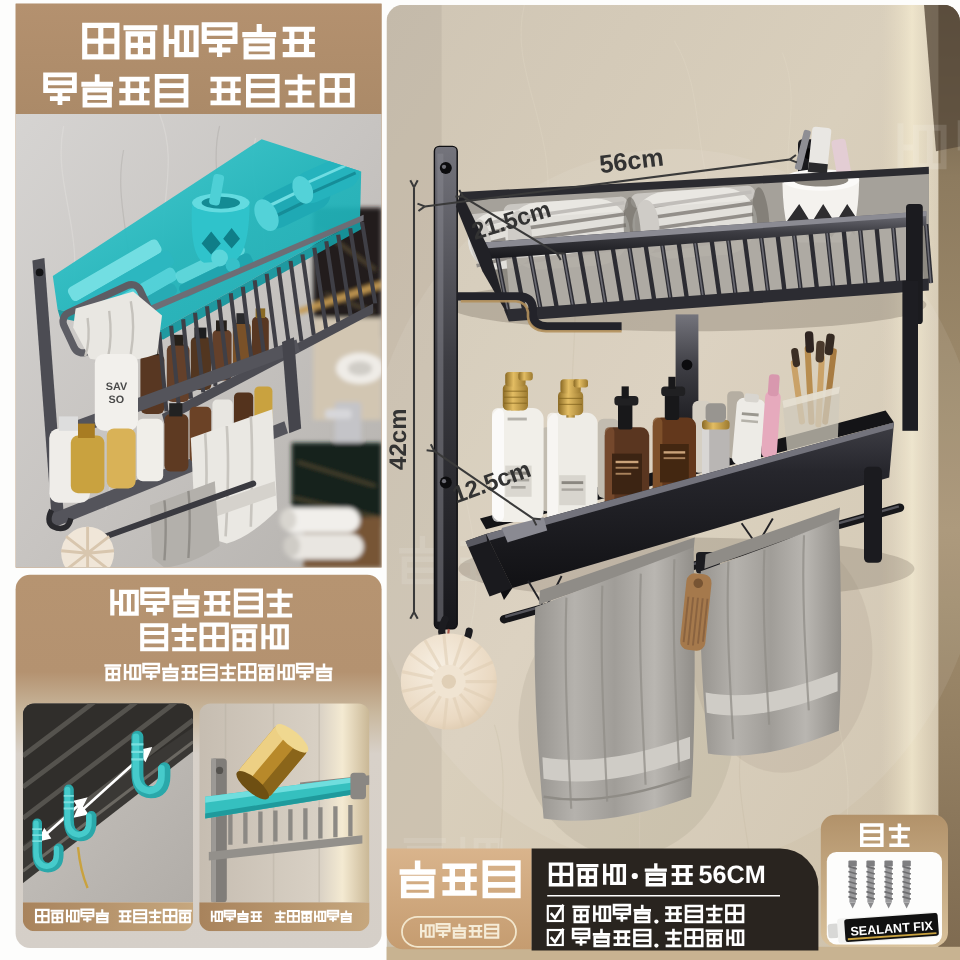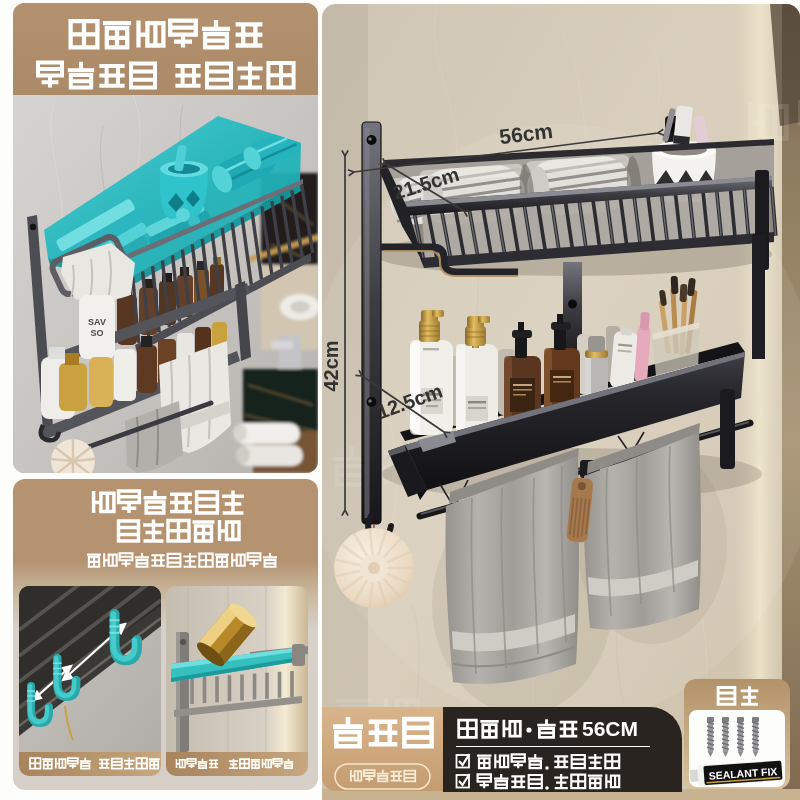--- a/index.html
+++ b/index.html
@@ -1,14 +1,14 @@
 <!DOCTYPE html>
 <html><head><meta charset="utf-8"><style>html,body{margin:0;padding:0;width:800px;height:800px;background:#fdfdfc;overflow:hidden;font-family:"Liberation Sans",sans-serif;}.abs{position:absolute;}</style></head><body>
 <div class="abs" style="left:0;top:0;width:800px;height:800px;">
-    <div class="abs" style="left:13px;top:3px;width:305px;height:470px;border-radius:12px;overflow:hidden;background:#b2906e;">
+    <div class="abs" style="left:13px;top:3px;width:305px;height:470px;border-radius:0;overflow:hidden;background:#b2906e;">
       <div class="abs" style="left:0;top:0;width:305px;height:92px;background:linear-gradient(180deg,#b4916f,#ab8a68);"><svg width="305" height="92" viewBox="0 0 305 92">
           <path d="M57.6,18.2H84.4V44.4H57.6Z M57.6,31.3L84.4,31.3 M71.0,18.2L71.0,44.4 M89.9,20.1L118.1,20.1 M93.8,25.2H114.2V44.4H93.8Z M93.8,34.8L114.2,34.8 M104.0,25.2L104.0,44.4 M125.5,17.6L125.5,44.4 M125.5,31.6L133.2,31.6 M134.4,20.1H150.4V42.5H134.4Z M142.4,20.1L142.4,42.5 M157.2,17.6H182.8V31.6H157.2Z M157.2,24.6L182.8,24.6 M170.0,31.6L170.0,44.4 M161.0,38.7L179.0,38.7 M203.0,16.9L203.0,25.9 M188.9,25.9L217.1,25.9 M192.1,31.0H213.9V44.4H192.1Z M192.1,37.7L213.9,37.7 M222.6,21.4L249.4,21.4 M222.6,31.6L249.4,31.6 M222.6,42.5L249.4,42.5 M230.2,21.4L230.2,42.5 M242.4,21.4L242.4,42.5" fill="none" stroke="#ffffff" stroke-width="4.30"></path>
           <path d="M25.0,59.4H49.0V72.6H25.0Z M25.0,66.0L49.0,66.0 M37.0,72.6L37.0,84.6 M28.6,79.2L45.4,79.2 M68.0,58.8L68.0,67.2 M54.8,67.2L81.2,67.2 M57.8,72.0H78.2V84.6H57.8Z M57.8,78.3L78.2,78.3 M86.4,63.0L111.6,63.0 M86.4,72.6L111.6,72.6 M86.4,82.8L111.6,82.8 M93.6,63.0L93.6,82.8 M105.0,63.0L105.0,82.8 M118.0,60.6H142.0V84.6H118.0Z M118.0,68.4L142.0,68.4 M118.0,76.8L142.0,76.8" fill="none" stroke="#ffffff" stroke-width="4.00"></path>
           <path d="M162.4,63.0L187.6,63.0 M162.4,72.6L187.6,72.6 M162.4,82.8L187.6,82.8 M169.6,63.0L169.6,82.8 M181.0,63.0L181.0,82.8 M194.0,60.6H218.0V84.6H194.0Z M194.0,68.4L218.0,68.4 M194.0,76.8L218.0,76.8 M237.0,58.8L237.0,84.6 M224.4,65.4L249.6,65.4 M227.4,74.4L246.6,74.4 M225.0,84.6L249.0,84.6 M255.4,60.0H280.6V84.6H255.4Z M255.4,72.3L280.6,72.3 M268.0,60.0L268.0,84.6" fill="none" stroke="#ffffff" stroke-width="4.00"></path>
         </svg></div>
       <div class="abs" style="left:0;top:92px;width:305px;height:378px;"><svg width="305" height="378" viewBox="0 0 305 378">
           <defs>
             <linearGradient id="p1wall" x1="0" y1="0" x2="1" y2="1">
               <stop offset="0" stop-color="#d6d4d2"></stop>
               <stop offset=".5" stop-color="#c7c4c1"></stop>

